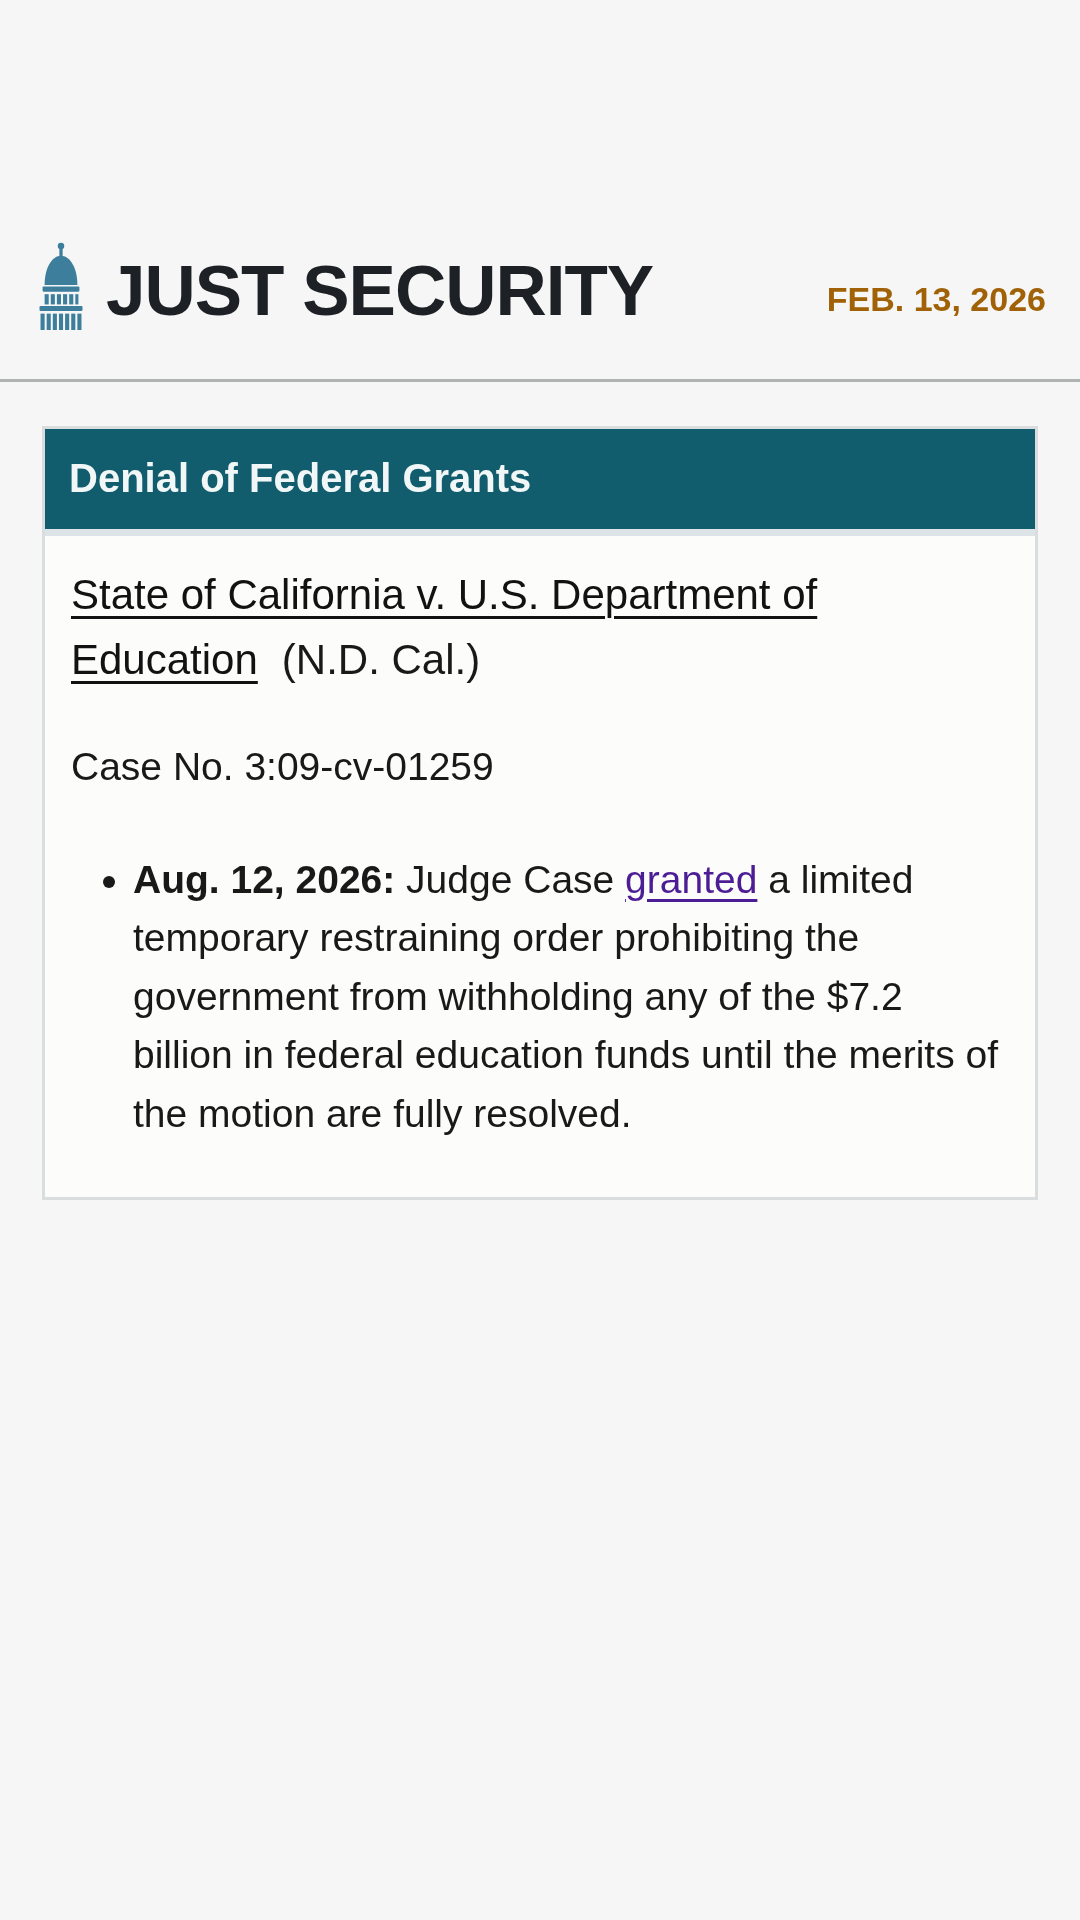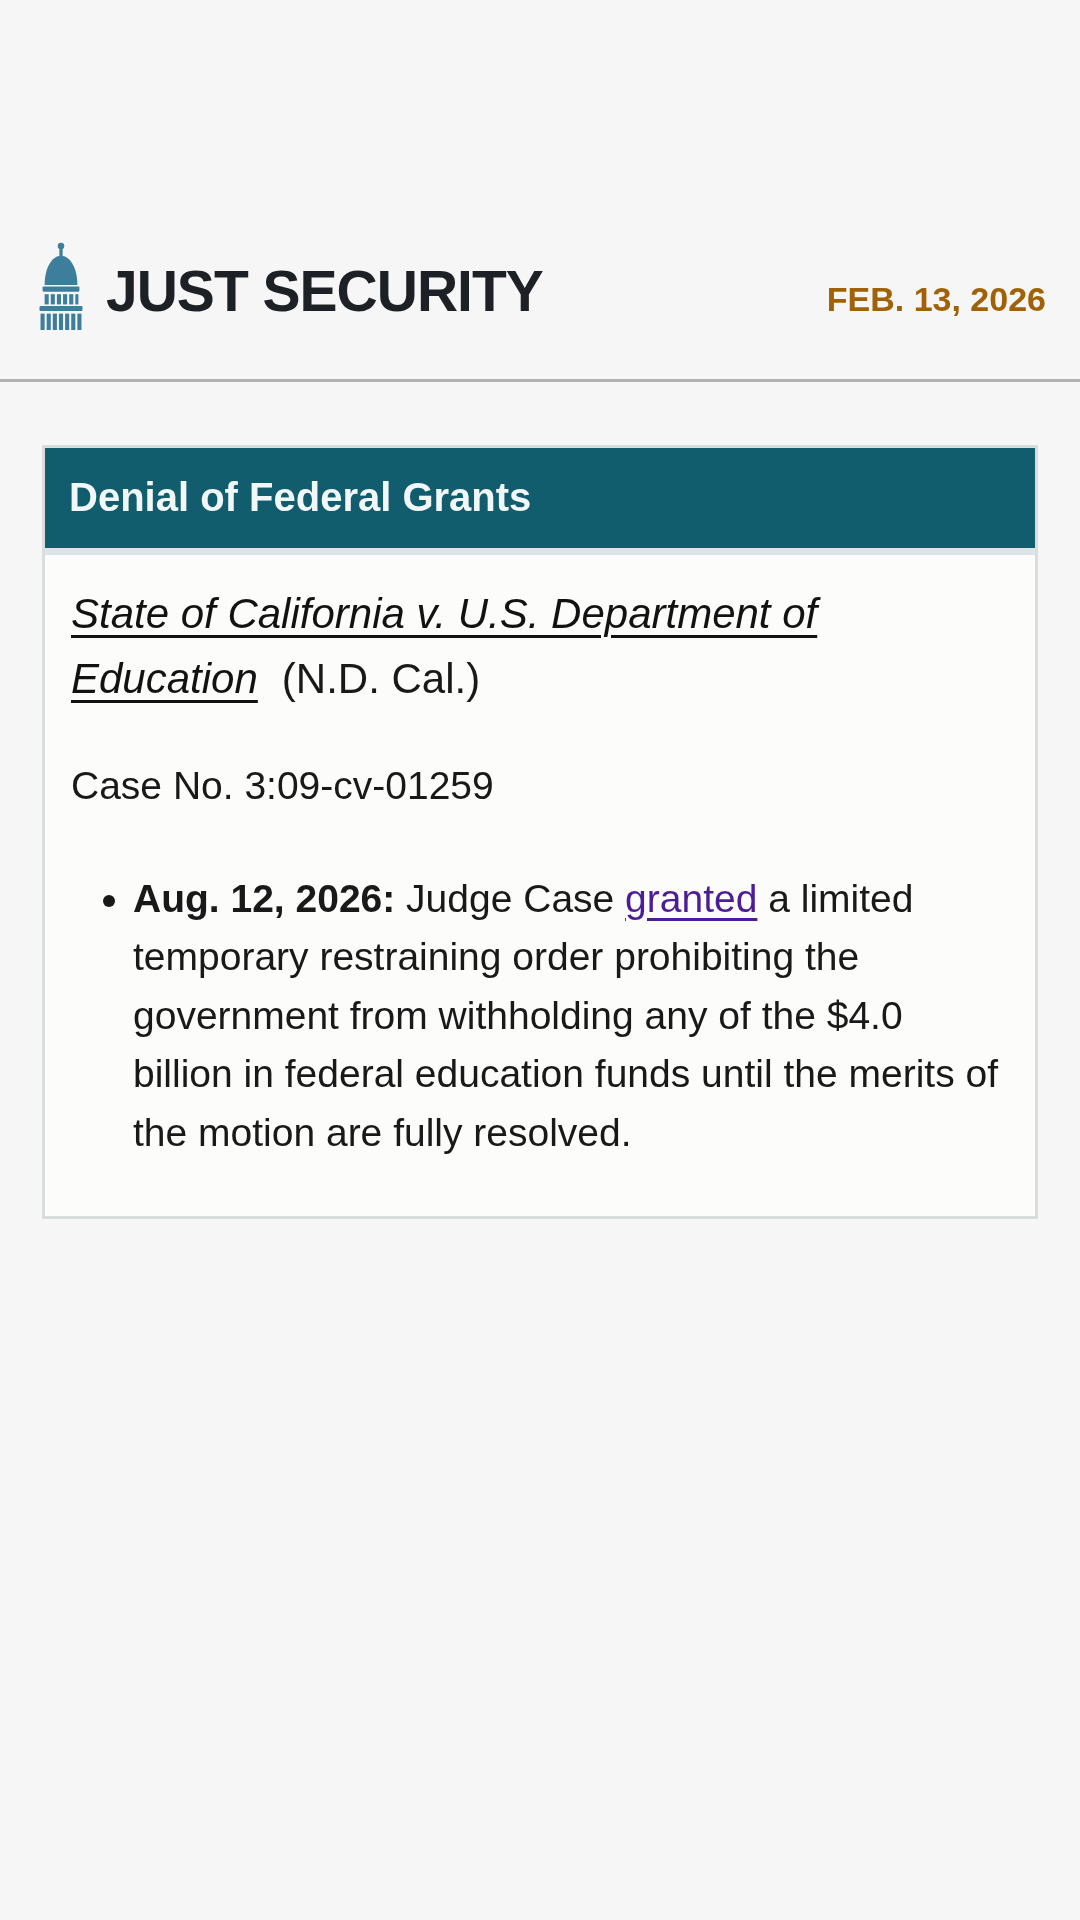--- a/index.html
+++ b/index.html
@@ -31,21 +31,21 @@
     display: flex;
     align-items: center;
     gap: 20px;
   }
   .brand svg {
     width: 50px;
     height: 88px;
     display: block;
   }
   .brand-name {
-    font-size: 57px;
+    font-size: 71px;
     font-weight: bold;
     letter-spacing: -1px;
     color: #1d2125;
     white-space: nowrap;
     margin-top: 9px;
   }
   .header-date {
     font-size: 34px;
     font-weight: bold;
     color: #a16207;
@@ -57,21 +57,21 @@
     top: 379px;
     left: 0;
     width: 100%;
     height: 3px;
     background: #b0b3b2;
   }
 
   
   .card {
     position: absolute;
-    top: 445px;
+    top: 426px;
     left: 42px;
     width: 996px;
     box-sizing: border-box;
     border: 3px solid #d9ddde;
     background: #fcfcfb;
   }
   .card-header {
     background: #115d6e;
     padding: 27px 24px 29px;
     border-bottom: 7px solid #dde4e7;
@@ -87,21 +87,20 @@
     font-size: 39px;
     line-height: 1.5;
     color: #191919;
   }
   .case-title {
     font-size: 42px;
     line-height: 1.55;
   }
   .case-link {
     color: #121212;
-    font-style: italic;
     text-decoration: underline;
     text-decoration-thickness: 3px;
     text-underline-offset: 7px;
     cursor: pointer;
   }
   .court {
     margin-left: 24px;
   }
   .case-number {
     margin-top: 46px;
@@ -161,16 +160,16 @@
 <div class="divider"></div>
 
 <div class="card">
   <div class="card-header">
     <div class="card-title">Denial of Federal Grants</div>
   </div>
   <div class="card-body">
     <div class="case-title"><a class="case-link">State of California v. U.S. Department of Education</a><span class="court">(N.D. Cal.)</span></div>
     <div class="case-number">Case No. 3:09-cv-01259</div>
     <ul class="updates">
-      <li><span class="update-date">Aug. 12, 2026:</span><span> Judge Case </span><a class="inline-link">granted</a><span> a limited temporary restraining order prohibiting the government from withholding any of the $4.0 billion in federal education funds until the merits of the motion are fully resolved.</span></li>
+      <li><span class="update-date">Aug. 12, 2026:</span><span> Judge Case </span><a class="inline-link">granted</a><span> a limited temporary restraining order prohibiting the government from withholding any of the $7.2 billion in federal education funds until the merits of the motion are fully resolved.</span></li>
     </ul>
   </div>
 </div>
 
 </body></html>

